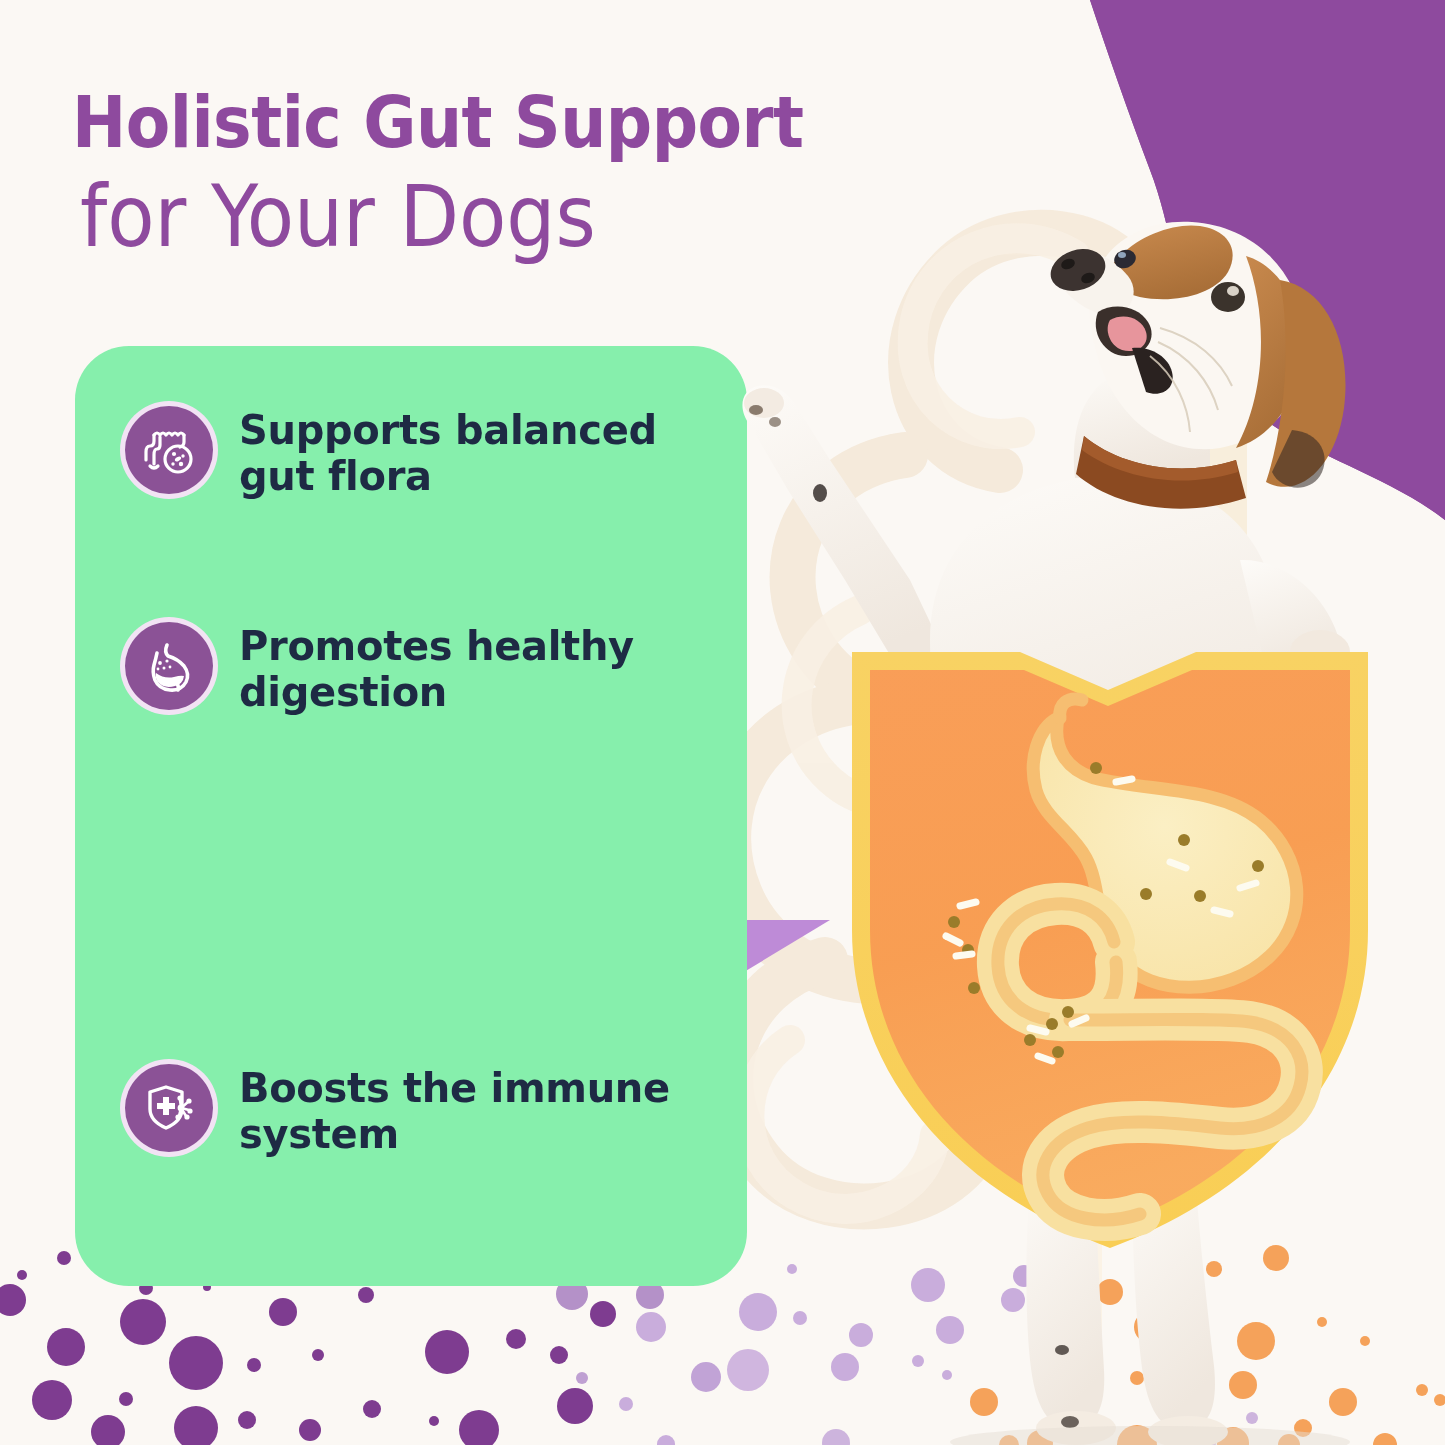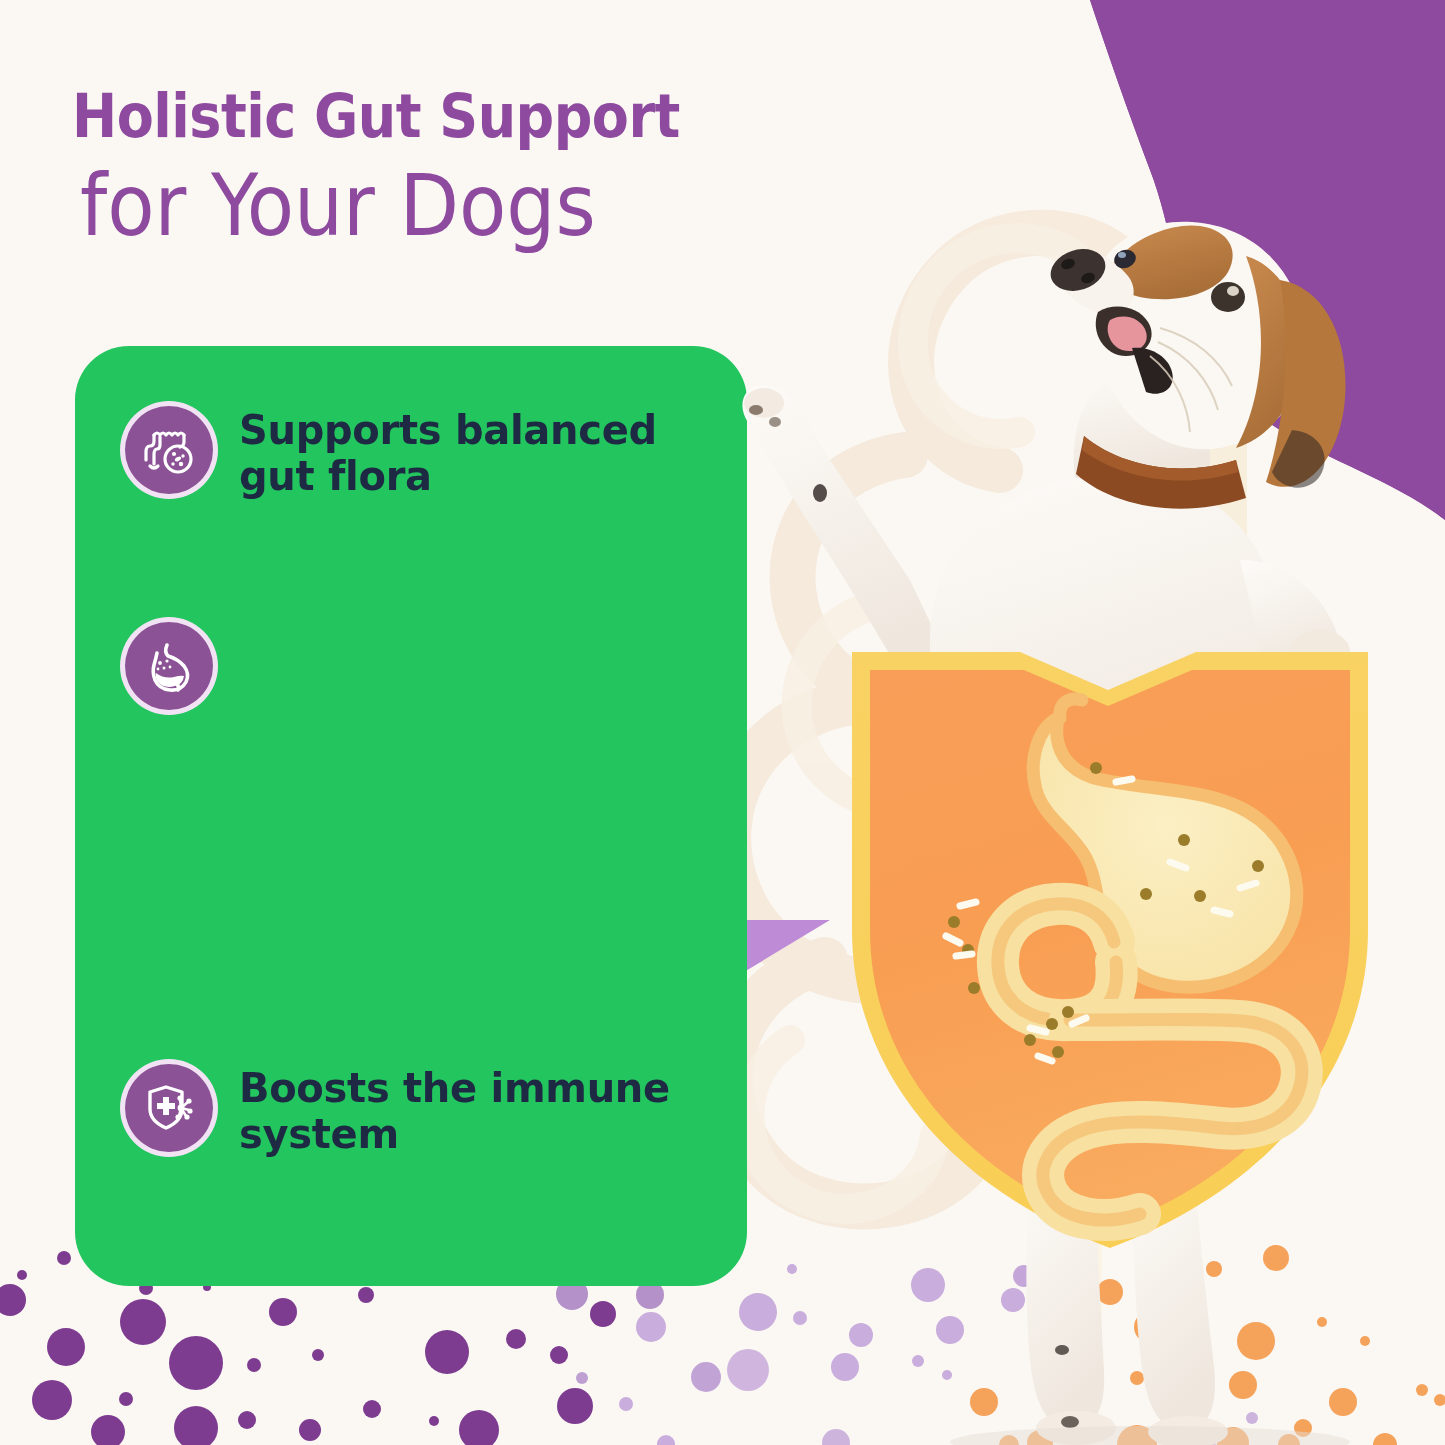--- a/index.html
+++ b/index.html
@@ -12,35 +12,35 @@
   #stage{position:absolute;inset:0;width:1445px;height:1445px;overflow:hidden;}
 
   
   .bg-base{position:absolute;inset:0;background:#FBF8F4;}
   .bg-svg{position:absolute;inset:0;width:1445px;height:1445px;}
 
   
   .headline{position:absolute;left:72px;top:88px;width:1120px;z-index:30;}
   .headline .l1{
     font-family:"DejaVu Sans Condensed","DejaVu Sans",sans-serif;
-    font-weight:700;font-size:60px;line-height:0.96;
+    font-weight:700;font-size:72px;line-height:0.96;
     color:#8E4A9E;letter-spacing:-0.5px;white-space:nowrap;
     margin:0;
   }
   .headline .l2{
     font-family:"DejaVu Sans Condensed","DejaVu Sans",sans-serif;
     font-weight:400;font-size:86px;line-height:1.06;
     color:#8E4A9E;letter-spacing:0px;white-space:nowrap;
     margin:8px;padding-top:6px;
   }
 
   
   .panel{
     position:absolute;left:75px;top:346px;width:672px;height:940px;
-    background:#22c55e;border-radius:54px;z-index:20;
+    background:#86efac;border-radius:54px;z-index:20;
   }
   .panel-tail{
     position:absolute;left:744px;top:920px;width:0;height:0;z-index:19;
     border-top:52px solid #BE8BD7;
     border-right:86px solid transparent;
   }
 
   .feat-list{position:absolute;left:0;top:0;width:100%;height:100%;}
   .feat{position:absolute;left:50px;width:612px;display:flex;align-items:flex-start;gap:26px;}
   .feat.f0{top:60px;}
@@ -412,20 +412,21 @@
             <path d="M14 34 q8 6 18 4 q7 -2 10 -1 q-1 8 -9 10 q-11 3 -17 -4 q-3 -4 -2 -9 Z" fill="#FFFFFF"></path>
             <g fill="#FFFFFF">
               <circle cx="18" cy="24" r="1.9"></circle>
               <circle cx="25" cy="22" r="1.6"></circle>
               <circle cx="22" cy="29" r="1.5"></circle>
               <circle cx="16" cy="30" r="1.4"></circle>
               <circle cx="28" cy="28" r="1.4"></circle>
             </g>
           </svg>
         </div>
+        <div class="feat-text">Promotes healthy digestion</div>
       </div>
 
 
       <div class="feat f3">
         <div class="feat-icon">
           <svg width="54" height="54" viewBox="0 0 54 54">
             <path d="M24 6 L40 11 V28 q0 12 -16 19 Q8 40 8 28 V11 Z" fill="none" stroke="#FFFFFF" stroke-width="3.4" stroke-linejoin="round"></path>
             <path d="M21 16 h6 v6 h6 v6 h-6 v6 h-6 v-6 h-6 v-6 h6 Z" fill="#FFFFFF"></path>
             <g stroke="#FFFFFF" stroke-width="2.6" fill="none" stroke-linecap="round">
               <path d="M39 27 l7 -6"></path>

